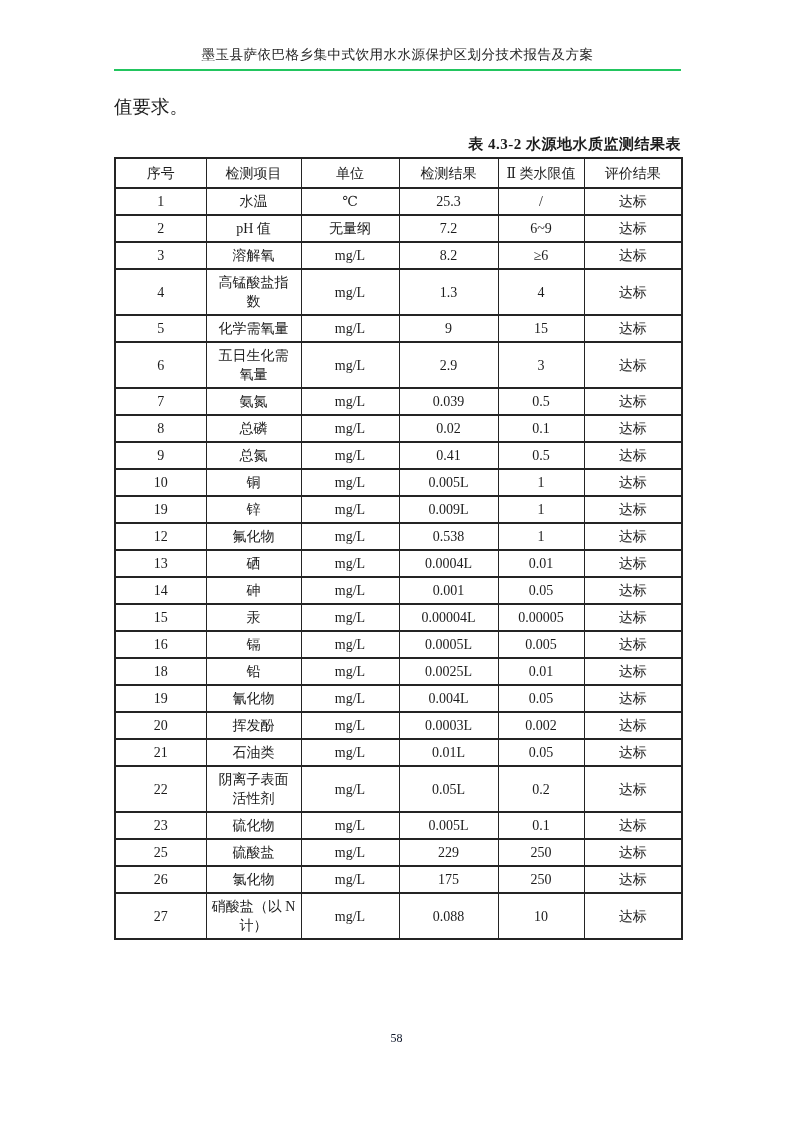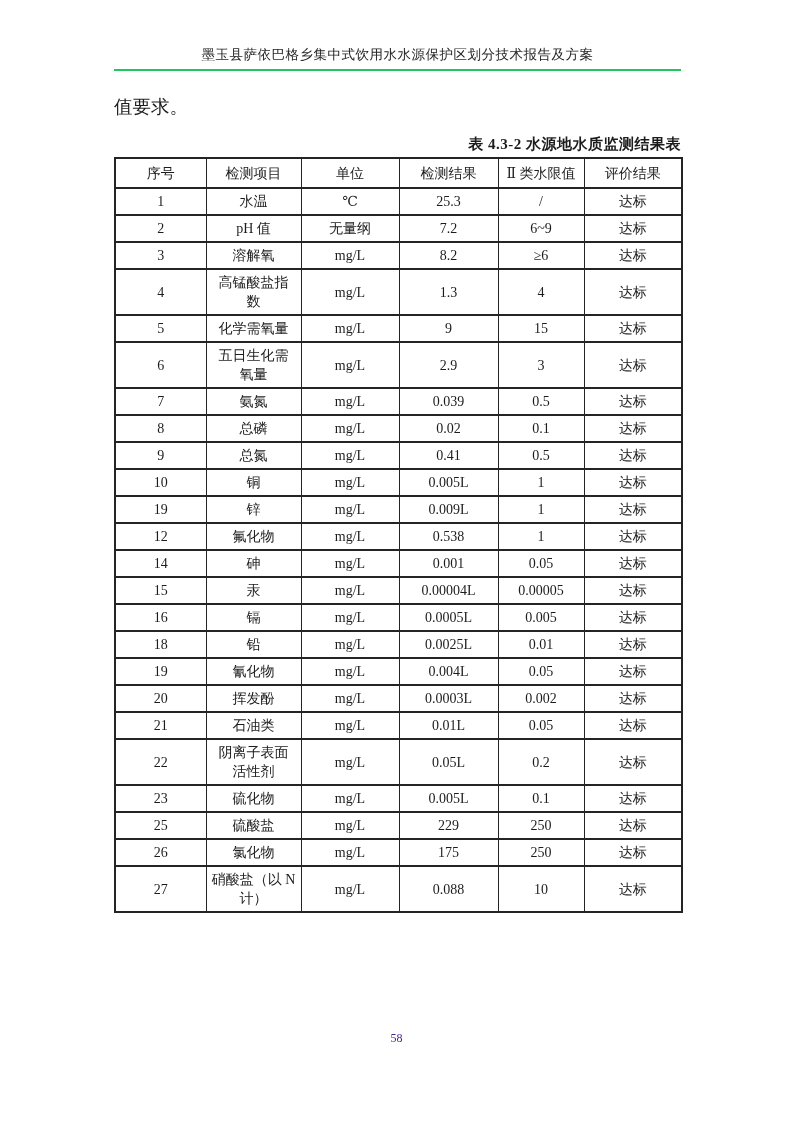--- a/index.html
+++ b/index.html
@@ -60,21 +60,21 @@
     overflow: hidden;
   }
   table.results thead tr { height: 30px; }
   table.results tbody tr { height: 27px; }
   .page-number {
     position: absolute;
     top: 1031px; left: 0;
     width: 100%;
     text-align: center;
     font-size: 12px;
-    color: #4c1d95;
+    color: #0f172a;
   }
 </style>
 </head>
 <body>
 
 <div class="content">
   <div class="running-header">
     <div class="rh-text">墨玉县萨依巴格乡集中式饮用水水源保护区划分技术报告及方案</div>
   </div>
 
@@ -194,20 +194,28 @@
         </tr>
         <tr>
           <td>12</td>
           <td>氟化物</td>
           <td>mg/L</td>
           <td>0.538</td>
           <td>1</td>
           <td>达标</td>
         </tr>
         <tr>
+          <td>13</td>
+          <td>硒</td>
+          <td>mg/L</td>
+          <td>0.0004L</td>
+          <td>0.01</td>
+          <td>达标</td>
+        </tr>
+        <tr>
           <td>14</td>
           <td>砷</td>
           <td>mg/L</td>
           <td>0.001</td>
           <td>0.05</td>
           <td>达标</td>
         </tr>
         <tr>
           <td>15</td>
           <td>汞</td>

